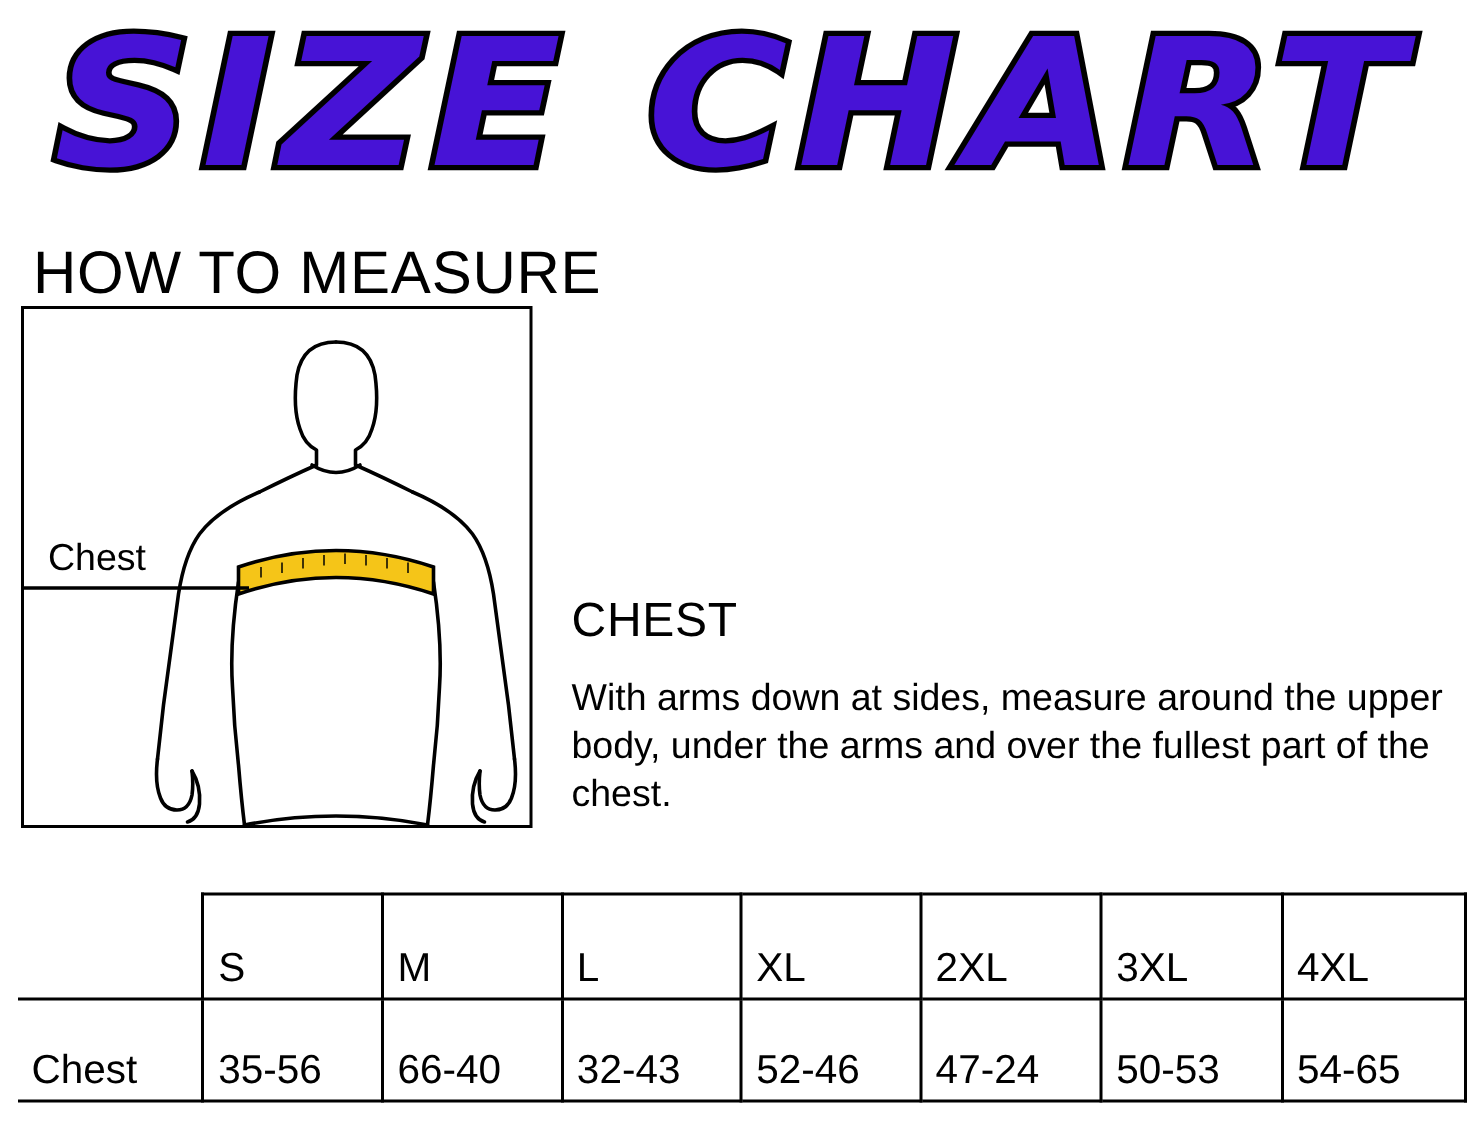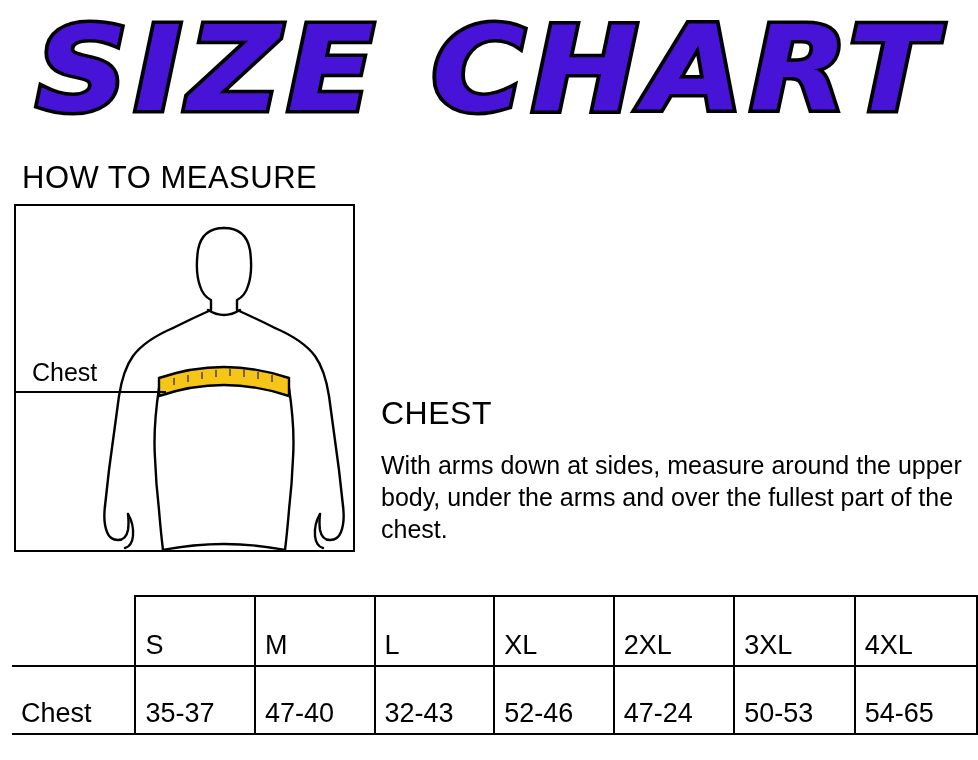--- a/index.html
+++ b/index.html
@@ -39,21 +39,21 @@
     white-space: nowrap;
     transform: scaleX(1.08);
     transform-origin: center center;
   }
 
   
   .how-to {
     position: absolute;
     left: 22px;
     top: 160px;
-    font-size: 31px;
+    font-size: 40px;
     letter-spacing: 0.5px;
     font-family: "Liberation Sans", sans-serif;
   }
 
   
   .figure-box {
     position: absolute;
     left: 14px;
     top: 204px;
     width: 341px;
@@ -185,22 +185,22 @@
       <td class="size-col">S</td>
       <td class="size-col">M</td>
       <td class="size-col">L</td>
       <td class="size-col">XL</td>
       <td class="size-col">2XL</td>
       <td class="size-col">3XL</td>
       <td class="size-col wide">4XL</td>
     </tr>
     <tr>
       <td class="row-head">Chest</td>
-      <td class="size-col">35-37</td>
-      <td class="size-col">47-40</td>
+      <td class="size-col">35-56</td>
+      <td class="size-col">66-40</td>
       <td class="size-col">32-43</td>
       <td class="size-col">52-46</td>
       <td class="size-col">47-24</td>
       <td class="size-col">50-53</td>
       <td class="size-col wide">54-65</td>
     </tr>
   </tbody>
 </table>
 
 </body></html>

